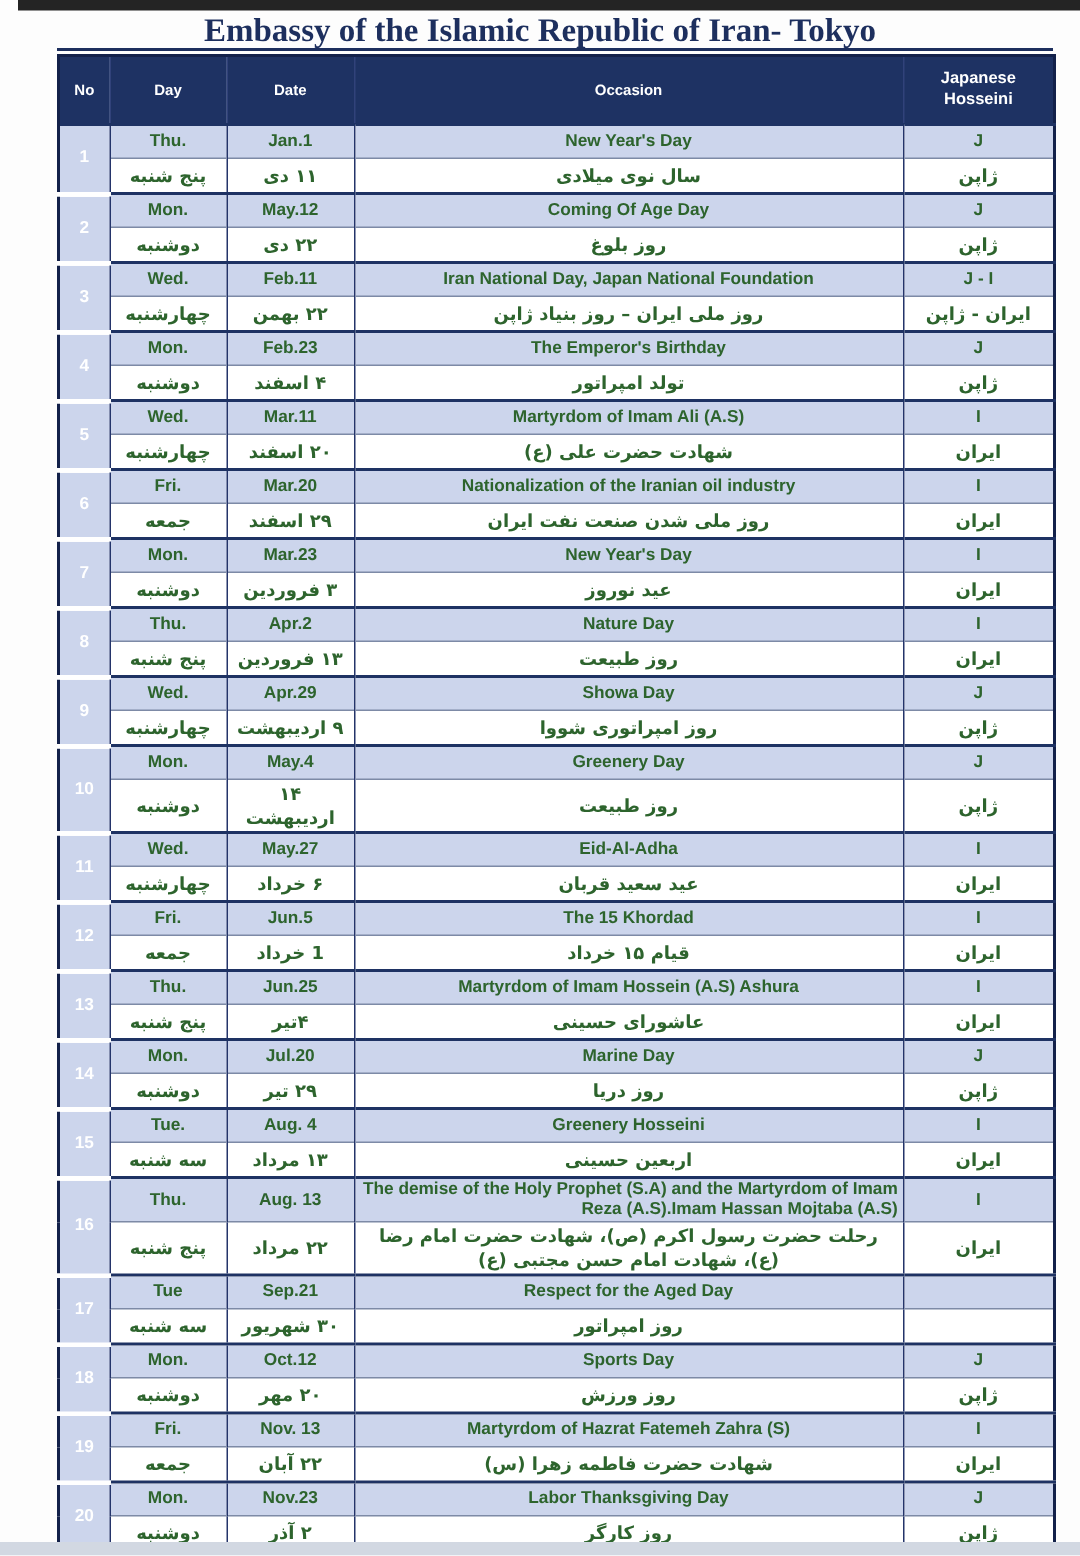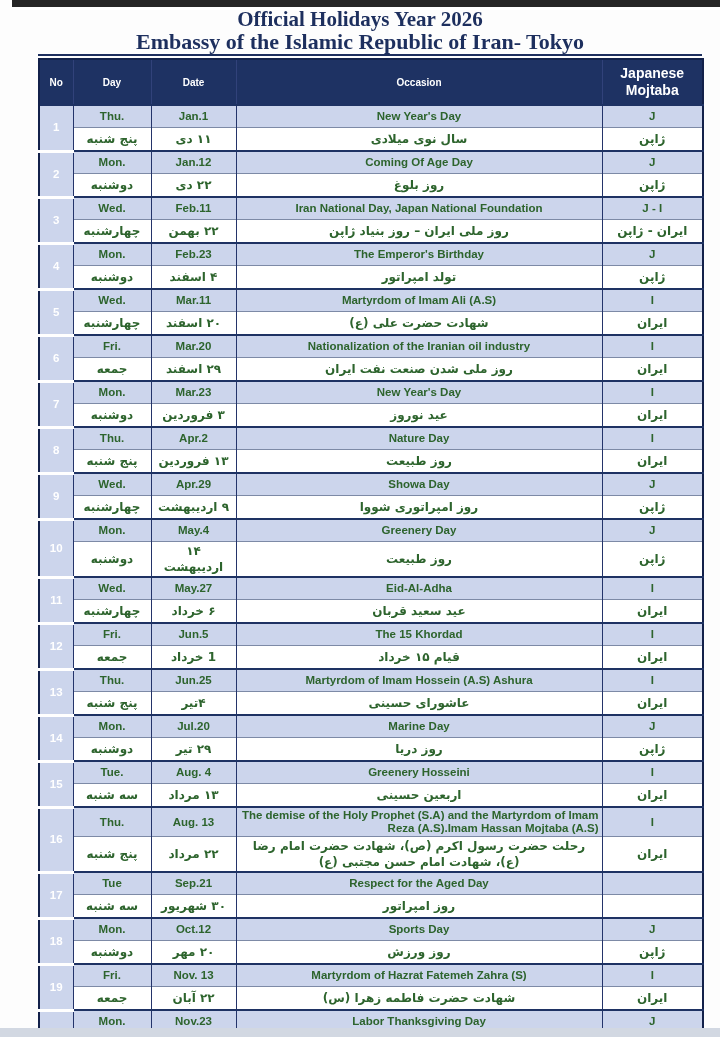--- a/index.html
+++ b/index.html
@@ -15,84 +15,83 @@
   .title-line2{font-size:22px;}
   .title-rule{margin:1px 18px 2px 38px;border-bottom:2px solid #1d2f5e;height:0;}
   table{
     border-collapse:collapse;table-layout:fixed;width:664px;margin-left:38px;
     border:2px solid #13214a;
   }
   thead th{
     background:#1e3263;color:#ffffff;font-weight:bold;height:44px;
     border-left:1px solid #31427a;padding:0 2px;font-size:10px;vertical-align:middle;
   }
-  th.jp-ir{font-size:14px;line-height:1.25;margin-top:40px;}
+  th.jp-ir{font-size:11px;line-height:1.25;margin-top:40px;}
   td{
     border-left:1px solid #24346a;font-weight:bold;color:#2d642d;
     text-align:center;vertical-align:middle;padding:1px 3px;overflow:hidden;
   }
   tr.en td{background:#ccd5ec;font-size:11.5px;height:19px;line-height:13px;border-top:2px solid #1e3263;}
   tr.fa td{background:#ffffff;font-size:12px;height:20px;line-height:16px;border-top:1px solid #7d8aa6;
     font-family:"DejaVu Sans",sans-serif;}
   td.no-cell{
     background:#1e3263;color:#ffffff;font-size:13px;
     border-top:3px solid #ffffff;border-bottom:3px solid #ffffff;
     border-left:2px solid #13214a;font-family:"Liberation Sans",sans-serif;
   }
   tr.en td.occ-left{text-align:right;}
 </style>
 </head>
 <body>
 
 <div class="top-bar"></div>
 
 <div class="title-wrap">
-  <div class="title-line1">Official Holidays Year 2026</div>
   <div class="title-line2">Embassy of the Islamic Republic of Iran- Tokyo</div>
 </div>
 <div class="title-rule"></div>
 
 <table>
   <colgroup>
     <col style="width:34px">
       <col style="width:78px">
       <col style="width:85px">
     <col style="width:366px">
       <col style="width:101px">
   </colgroup>
   <thead>
     <tr>
       <th>No</th>
       <th>Day</th>
       <th>Date</th>
       <th>Occasion</th>
       <th class="jp-ir">
         <span>Japanese</span><br>
-        <span>Mojtaba</span>
+        <span>Hosseini</span>
       </th>
     </tr>
   </thead>
   <tbody>
       <tr class="en">
         <td rowspan="2" class="no-cell">1</td>
         <td>Thu.</td>
         <td>Jan.1</td>
         <td>New Year's Day</td>
         <td>J</td>
       </tr>
       <tr class="fa">
         <td dir="rtl">پنج شنبه</td>
         <td dir="rtl">۱۱ دی</td>
         <td dir="rtl">سال نوی میلادی</td>
         <td dir="rtl">ژاپن</td>
       </tr>
       <tr class="en">
         <td rowspan="2" class="no-cell">2</td>
         <td>Mon.</td>
-        <td>Jan.12</td>
+        <td>May.12</td>
         <td>Coming Of Age Day</td>
         <td>J</td>
       </tr>
       <tr class="fa">
         <td dir="rtl">دوشنبه</td>
         <td dir="rtl">۲۲ دی</td>
         <td dir="rtl">روز بلوغ</td>
         <td dir="rtl">ژاپن</td>
       </tr>
       <tr class="en">

